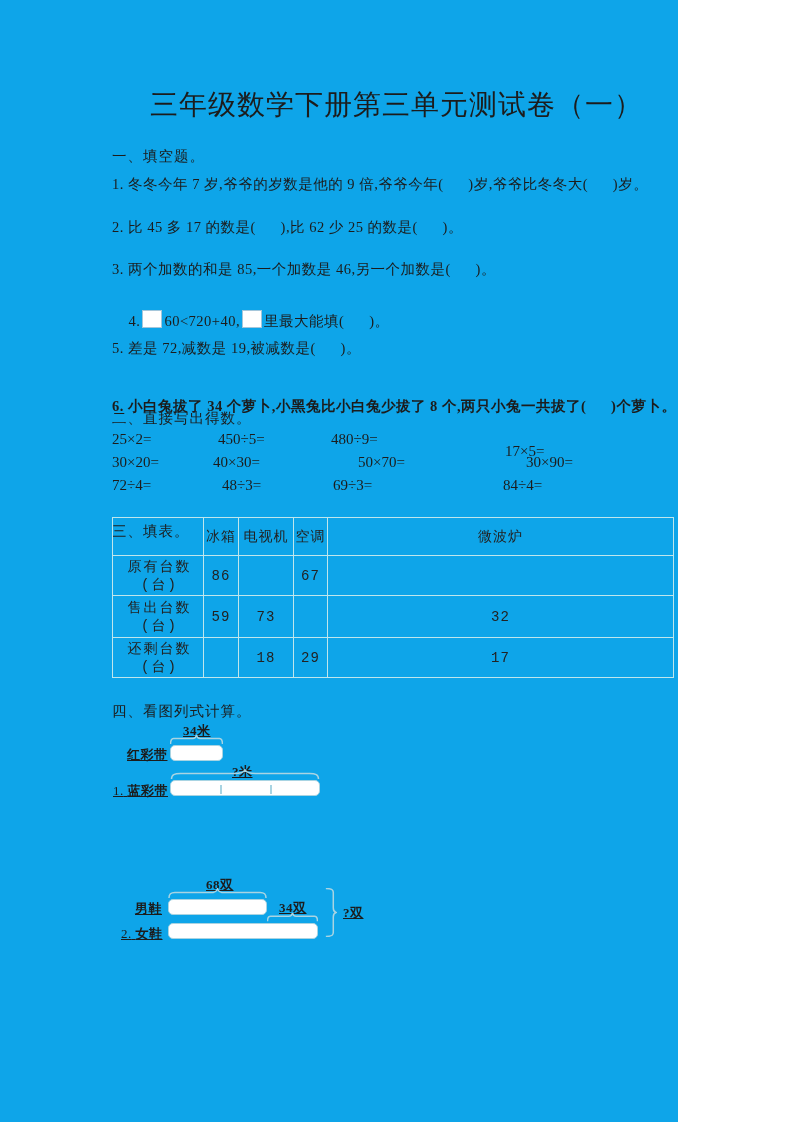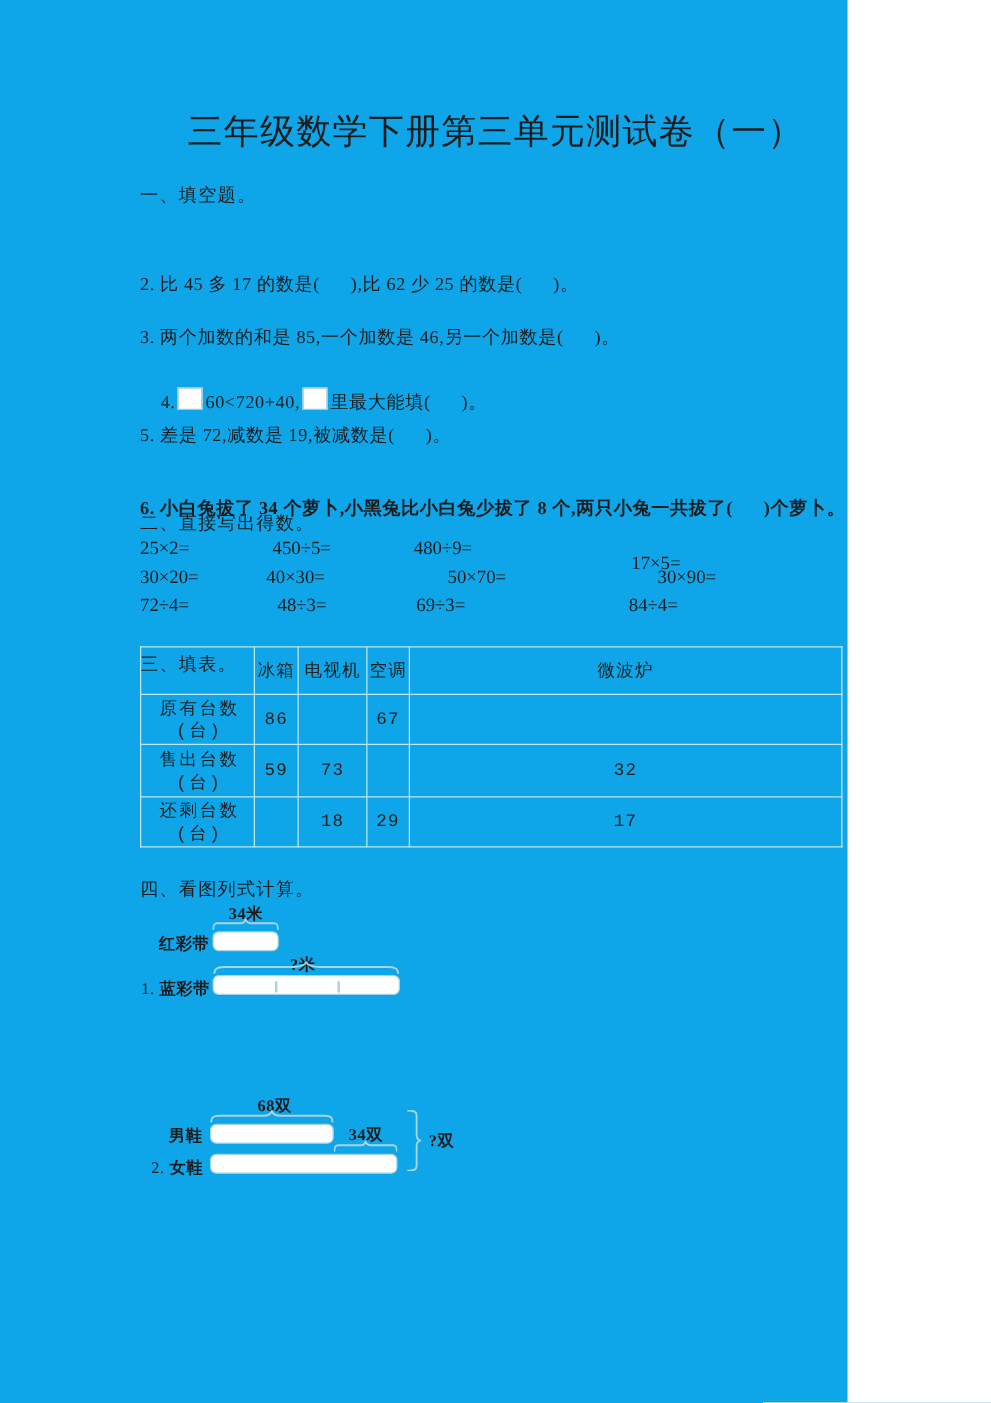--- a/index.html
+++ b/index.html
@@ -26,33 +26,34 @@
   table.stats td{
     border:1px solid #bfe6ec;text-align:center;vertical-align:middle;
     overflow:hidden;letter-spacing:1px;
   }
   table.stats td.rowlabel{text-align:center;padding-left:4px;letter-spacing:2px;}
   .bar{
     position:absolute;box-sizing:border-box;height:16px;background:#fff;
     border:1.4px solid #a9d4e2;border-radius:5px;
   }
   .tick{position:absolute;bottom:1px;width:1.5px;height:9px;background:#a9d4e2;}
-  .dlabel{font-size:13px;font-weight:bold;white-space:pre;letter-spacing:0.5px;}
+  .dlabel{font-size:13px;font-weight:bold;white-space:pre;letter-spacing:0.5px;text-decoration:underline;}
   .dnum{font-weight:normal;}
   svg.brace path{fill:none;stroke:#a9d4e2;stroke-width:1.5;vector-effect:non-scaling-stroke;}
 </style>
 </head>
 <body>
 
 <div class="page">
 
   <div class="abs title">三年级数学下册第三单元测试卷（一）</div>
 
   <div class="abs sec" style="left:112px;top:147px;">一、填空题。</div>
 
+  <div class="abs q" style="left:112px;top:175px;">1. 冬冬今年 7 岁,爷爷的岁数是他的 9 倍,爷爷今年(      )岁,爷爷比冬冬大(      )岁。</div>
   <div class="abs q" style="left:112px;top:218px;">2. 比 45 多 17 的数是(      ),比 62 少 25 的数是(      )。</div>
   <div class="abs q" style="left:112px;top:260px;">3. 两个加数的和是 85,一个加数是 46,另一个加数是(      )。</div>
 
   <div class="abs q" style="left:112px;top:293px;">
     <span>4.</span><span class="qbox"></span><span>60&lt;720+40,</span><span class="qbox"></span><span>里最大能填(      )。</span>
   </div>
 
   <div class="abs q" style="left:112px;top:339px;">5. 差是 72,减数是 19,被减数是(      )。</div>
   <div class="abs q" style="left:112px;top:397px;font-weight:bold;">6. 小白兔拔了 34 个萝卜,小黑兔比小白兔少拔了 8 个,两只小兔一共拔了(      )个萝卜。</div>
 

